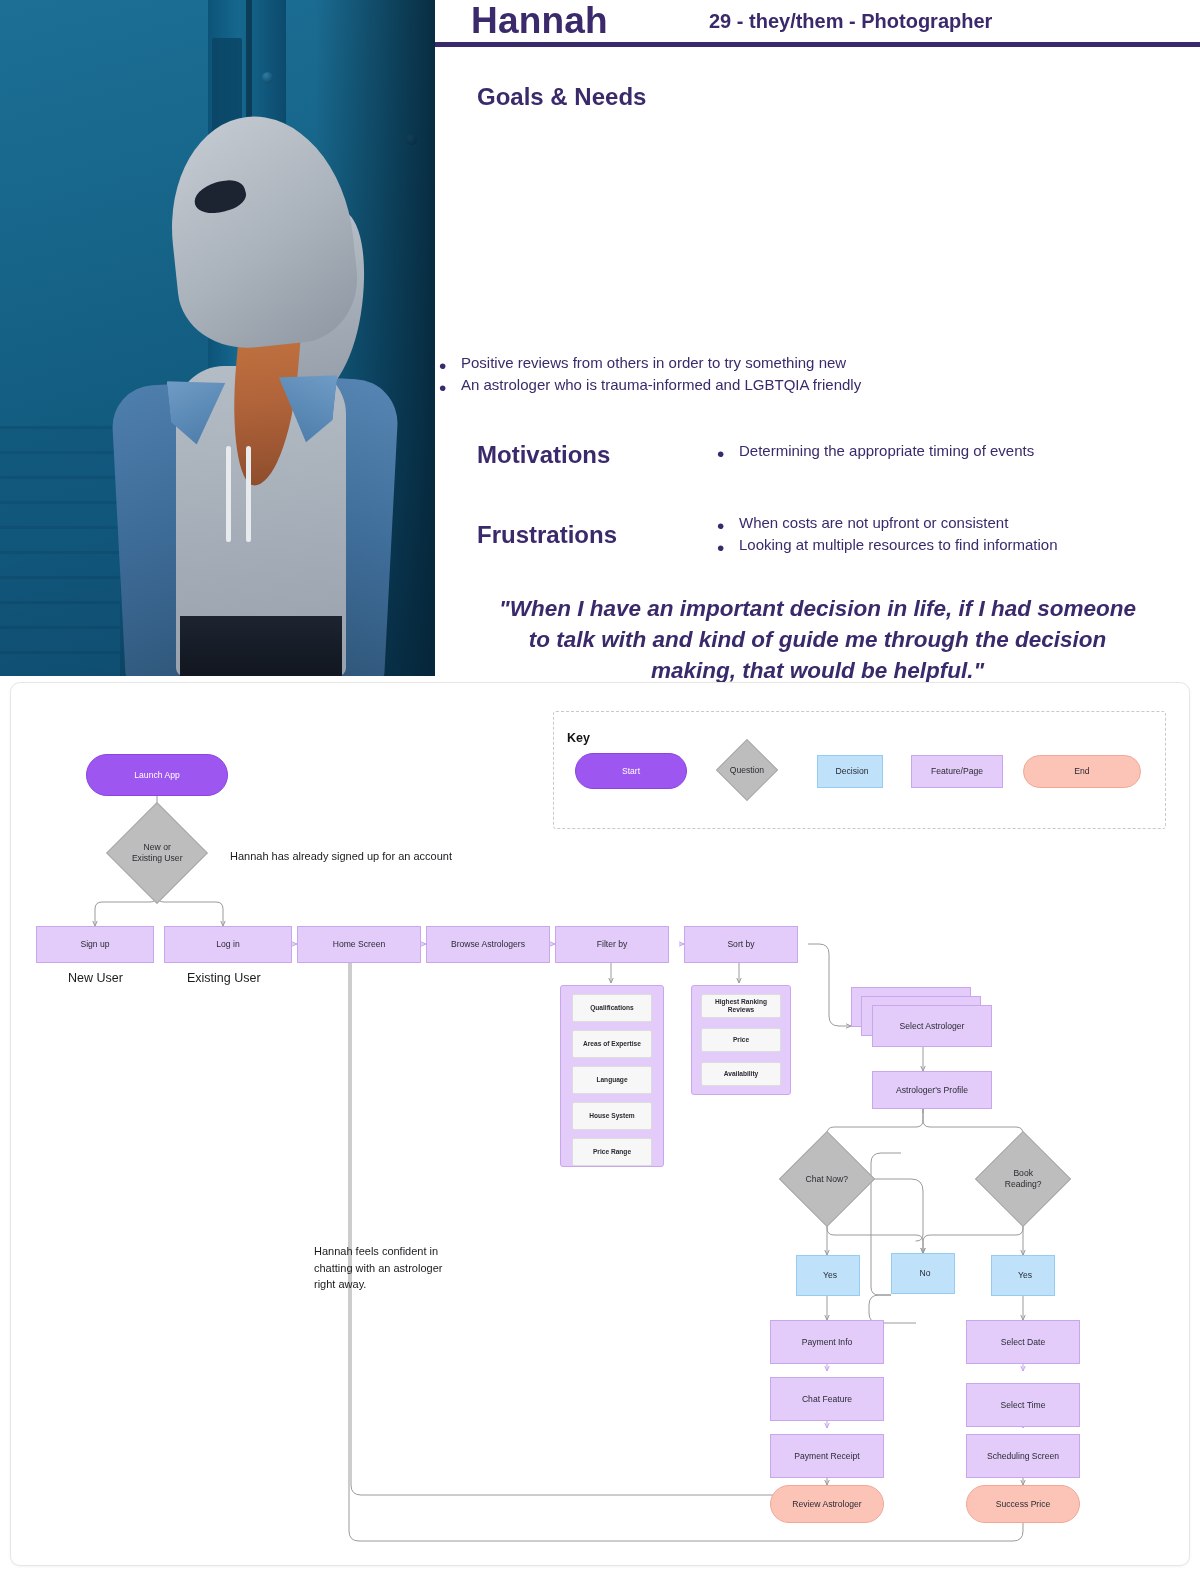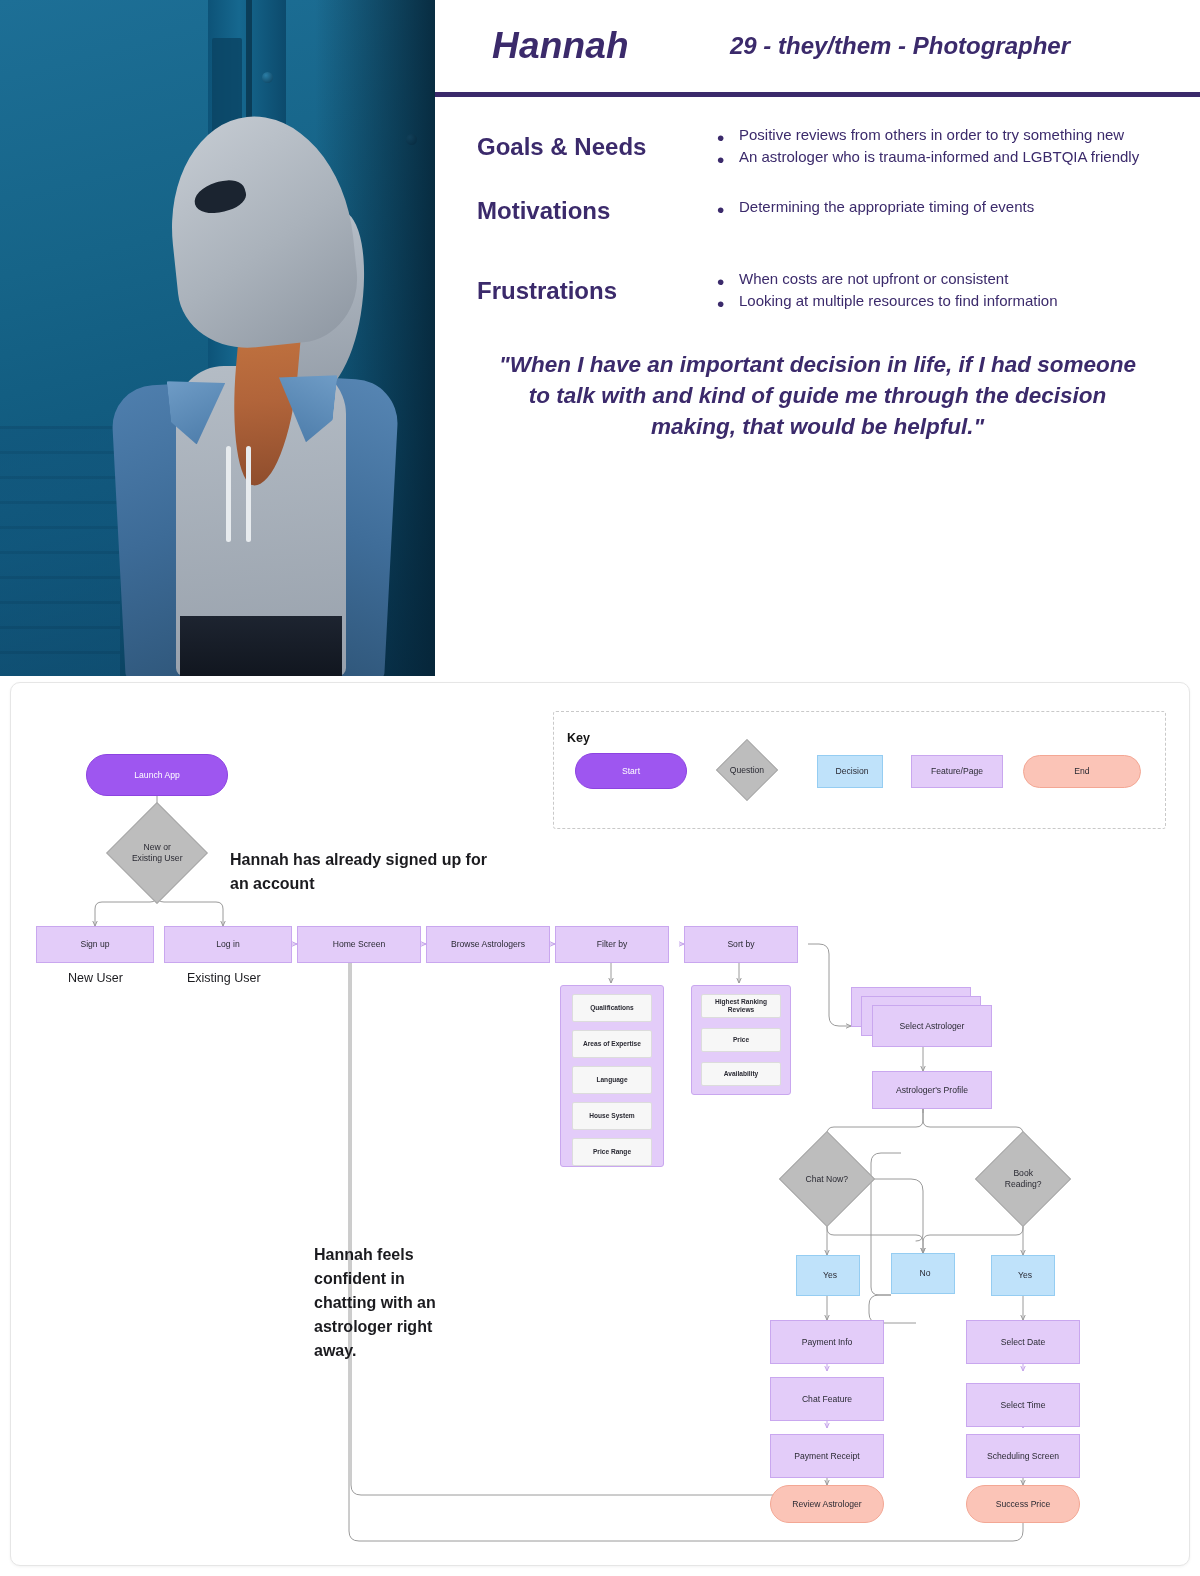--- a/index.html
+++ b/index.html
@@ -125,51 +125,51 @@
     position: absolute; top: 330px; width: 5px; height: 96px;
     background: #e7ebee; border-radius: 3px;
   }
   .pants {
     position: absolute; left: 62px; bottom: 0; width: 162px; height: 60px;
     background: linear-gradient(180deg,#1d2430,#11161f);
   }
 
   .persona-right { flex: 1; display: flex; flex-direction: column; background: #fff; }
   .persona-head {
-    height: 97px; display: flex; align-items: center; padding-left: 57px;
-    border-bottom: 5px solid #6d28d9; position: relative; font-style: italic;
+    height: 97px; display: flex; align-items: center; padding-left: 36px;
+    border-bottom: 5px solid #6d28d9; position: relative;
   }
   .persona-head::before {
     content:""; position:absolute; left:0; bottom:-5px; height:5px; width:100%;
     background:#3b2a6b;
   }
   .p-name {
     font-size: 37px; font-weight: 700; color: #3b2a6b; letter-spacing: .2px;
     width: 238px;
   }
-  .p-sub { font-size: 24px; font-weight: 700; color: #3b2a6b; }
+  .p-sub { font-size: 20px; font-weight: 700; color: #3b2a6b; }
 
   .persona-body { flex: 1; padding: 28px 0 0 0; }
   .p-row { display: flex; margin-bottom: 10px; }
   .p-label {
     width: 278px; flex: 0 0 278px; text-align: left; padding-left: 42px;
     font-size: 24px; font-weight: 700; color: #3b2a6b;
     display: flex; align-items: center;
   }
   .p-row.goals .p-label { align-items: flex-start; padding-top: 8px; }
   .p-list { flex: 1; padding-right: 46px; }
   .p-list li {
     list-style: none; position: relative; padding-left: 26px;
     font-size: 15px; line-height: 1.33; color: #3b2a6b; font-weight: 500;
     margin-bottom: 2px;
   }
   .p-list li::before {
     content: "•"; position: absolute; left: 4px; top: -1px; font-size: 21px; color: #3b2a6b;
   }
-  .p-row.goals { margin-bottom: 28px; }
+  .p-row.goals { margin-bottom: 44px; flex-direction: column; }
   .p-row.motivations { margin-bottom: 44px; }
   .p-row.frustrations { margin-bottom: 20px; }
 
   .p-quote {
     padding: 16px 52px 0 52px; text-align: center;
     font-size: 22.5px; line-height: 1.38; font-weight: 700; font-style: italic;
     color: #3b2a6b;
   }
 
   
@@ -203,21 +203,21 @@
   .n-end {
     background: #fbc4b7; border: 1px solid #f3a794; border-radius: 24px;
   }
   .n-sub {
     background: #f7f7f7; border: 1px solid #dcdcdc; font-size: 6.6px; font-weight: 700;
     color: #2a2a33; border-radius: 2px;
   }
   .n-group {
     background: #e3ccf9; border: 1px solid #c9a7ef; border-radius: 3px;
   }
-  .anno { position: absolute; font-size: 16px; color: #1b1b1f; line-height: 1.5; font-weight: bold; }
+  .anno { position: absolute; font-size: 11px; color: #1b1b1f; line-height: 1.5; }
   .flow-label { position: absolute; font-size: 12.5px; color: #1b1b1f; }
 
   
   .key-box {
     position: absolute; left: 542px; top: 28px; width: 613px; height: 118px;
     border: 1px dashed #c9c9c9; border-radius: 3px;
   }
   .key-title {
     position: absolute; left: 556px; top: 48px;
     font-size: 12.5px; font-weight: 700; color: #151515;

